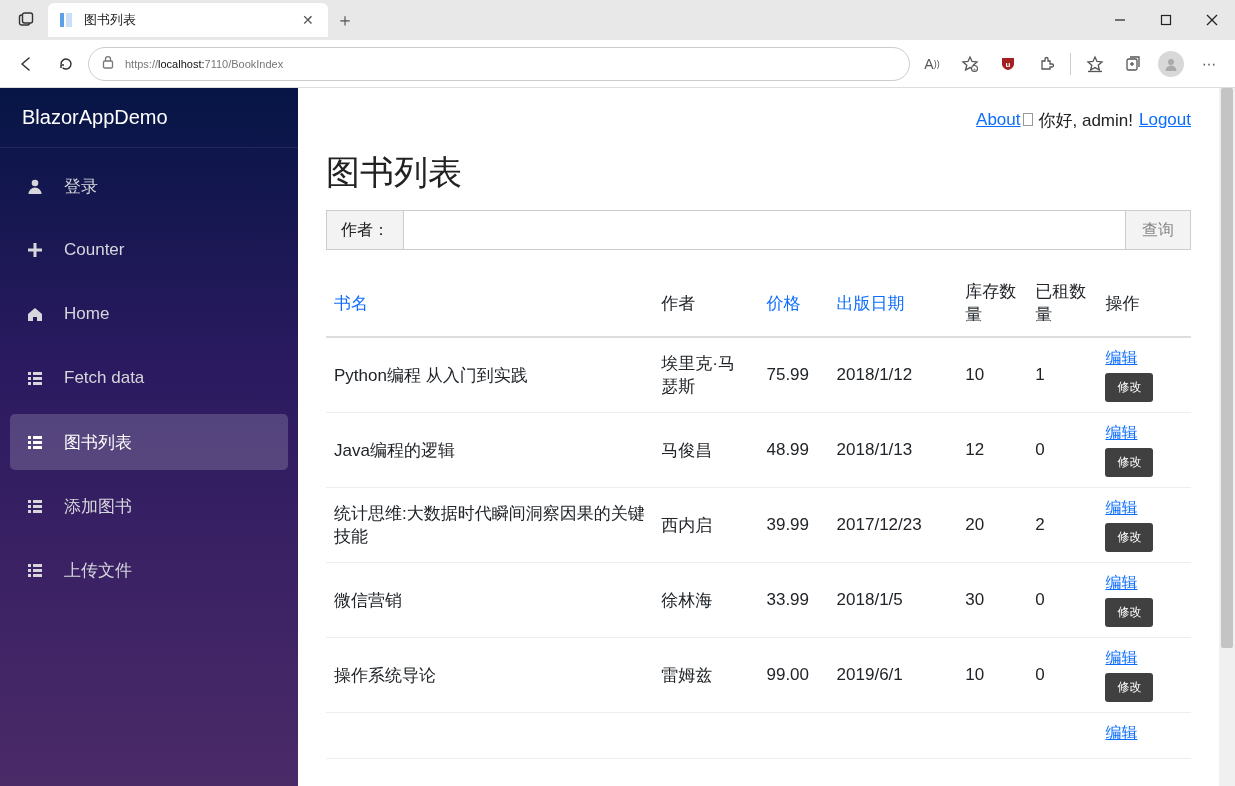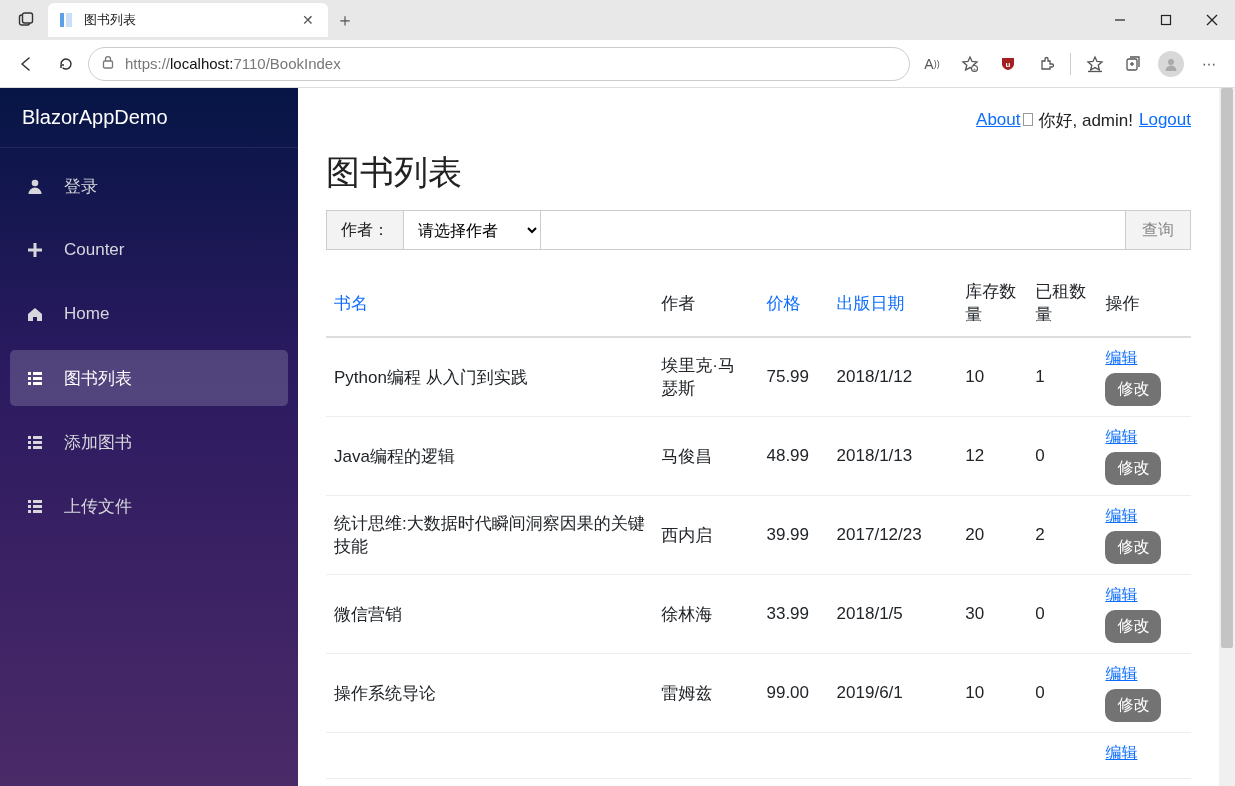--- a/index.html
+++ b/index.html
@@ -66,21 +66,21 @@
     height: 34px;
     border: 1px solid #ccc;
     border-radius: 17px;
     display: flex; align-items: center;
     padding: 0 12px;
     gap: 10px;
     color: #444;
     background: #fff;
   }
   .url-box .lock { color: #777; }
-  .url-text { font-size: 15px; color: #777; }
+  .url-text { font-size: 11px; color: #777; }
   .url-text .host { color: #111; }
   .toolbar-icons {
     display: flex; align-items: center; gap: 2px;
   }
   .toolbar-icons .ti {
     width: 36px; height: 36px;
     display: flex; align-items: center; justify-content: center;
     color: #555;
   }
   .toolbar-icons .sep { width: 1px; height: 22px; background: #ccc; margin: 0 4px; }
@@ -190,22 +190,22 @@
   .th-link { color: #0d6efd; }
   .col-title { width: 280px; }
   .col-author { width: 90px; }
   .col-price { width: 60px; }
   .col-date  { width: 110px; }
   .col-stock { width: 60px; }
   .col-rent  { width: 60px; }
   .col-act   { width: 80px; }
   .act-edit { color: #0d6efd; text-decoration: underline; display:block; margin-bottom:4px; font-size:16px;}
   .btn-modify {
-    background: #737373; color: #fff; border:none;
-    padding: 6px 12px; font-size: 16px; border-radius: 10px;
+    background: #404040; color: #fff; border:none;
+    padding: 6px 12px; font-size: 12px; border-radius: 3px;
   }
 </style>
 </head>
 <body>
 
 <div class="browser-chrome">
   <div class="titlebar">
     <div class="tab-btn">
       <svg width="16" height="16" viewBox="0 0 16 16">
           <rect x="1.5" y="3" width="10" height="10" rx="2" fill="none" stroke="#333" stroke-width="1.4"></rect>
@@ -338,20 +338,33 @@
         <span>Counter</span>
       </div>
       <div class="navitem">
         <span class="ico">
             <svg width="18" height="18" viewBox="0 0 18 18" fill="#d6d6dc">
               <path d="M2 9l7-6 7 6v7H11v-4H7v4H2z"></path>
             </svg>
           </span>
         <span>Home</span>
       </div>
+      <div class="navitem">
+        <span class="ico">
+            <svg width="18" height="18" viewBox="0 0 18 18" fill="#d6d6dc">
+              <rect x="2" y="3" width="3" height="3"></rect>
+              <rect x="7" y="3" width="9" height="3"></rect>
+              <rect x="2" y="8" width="3" height="3"></rect>
+              <rect x="7" y="8" width="9" height="3"></rect>
+              <rect x="2" y="13" width="3" height="3"></rect>
+              <rect x="7" y="13" width="9" height="3"></rect>
+            </svg>
+          </span>
+        <span>Fetch data</span>
+      </div>
       <div class="navitem active">
         <span class="ico">
             <svg width="18" height="18" viewBox="0 0 18 18" fill="#fff">
               <rect x="2" y="3" width="3" height="3"></rect>
               <rect x="7" y="3" width="9" height="3"></rect>
               <rect x="2" y="8" width="3" height="3"></rect>
               <rect x="7" y="8" width="9" height="3"></rect>
               <rect x="2" y="13" width="3" height="3"></rect>
               <rect x="7" y="13" width="9" height="3"></rect>
             </svg>
@@ -391,23 +404,20 @@
     <div class="topbar">
       <span><a href="#">About</a><span style="border:1px solid #999;display:inline-block;width:10px;height:13px;margin-left:2px;vertical-align:-1px"></span></span>
       <span>你好, admin!</span>
       <a href="#">Logout</a>
     </div>
 
     <h1 class="page-title">图书列表</h1>
 
     <div class="filterbar">
       <span class="flabel">作者：</span>
-      <select>
-        <option>请选择作者</option>
-      </select>
       <input type="text" style="">
       <button class="qbtn">查询</button>
     </div>
 
     <table class="books">
       <thead>
         <tr>
           <th class="col-title"><span class="th-link">书名</span></th>
           <th class="col-author">作者</th>
           <th class="col-price"><span class="th-link">价格</span></th>

